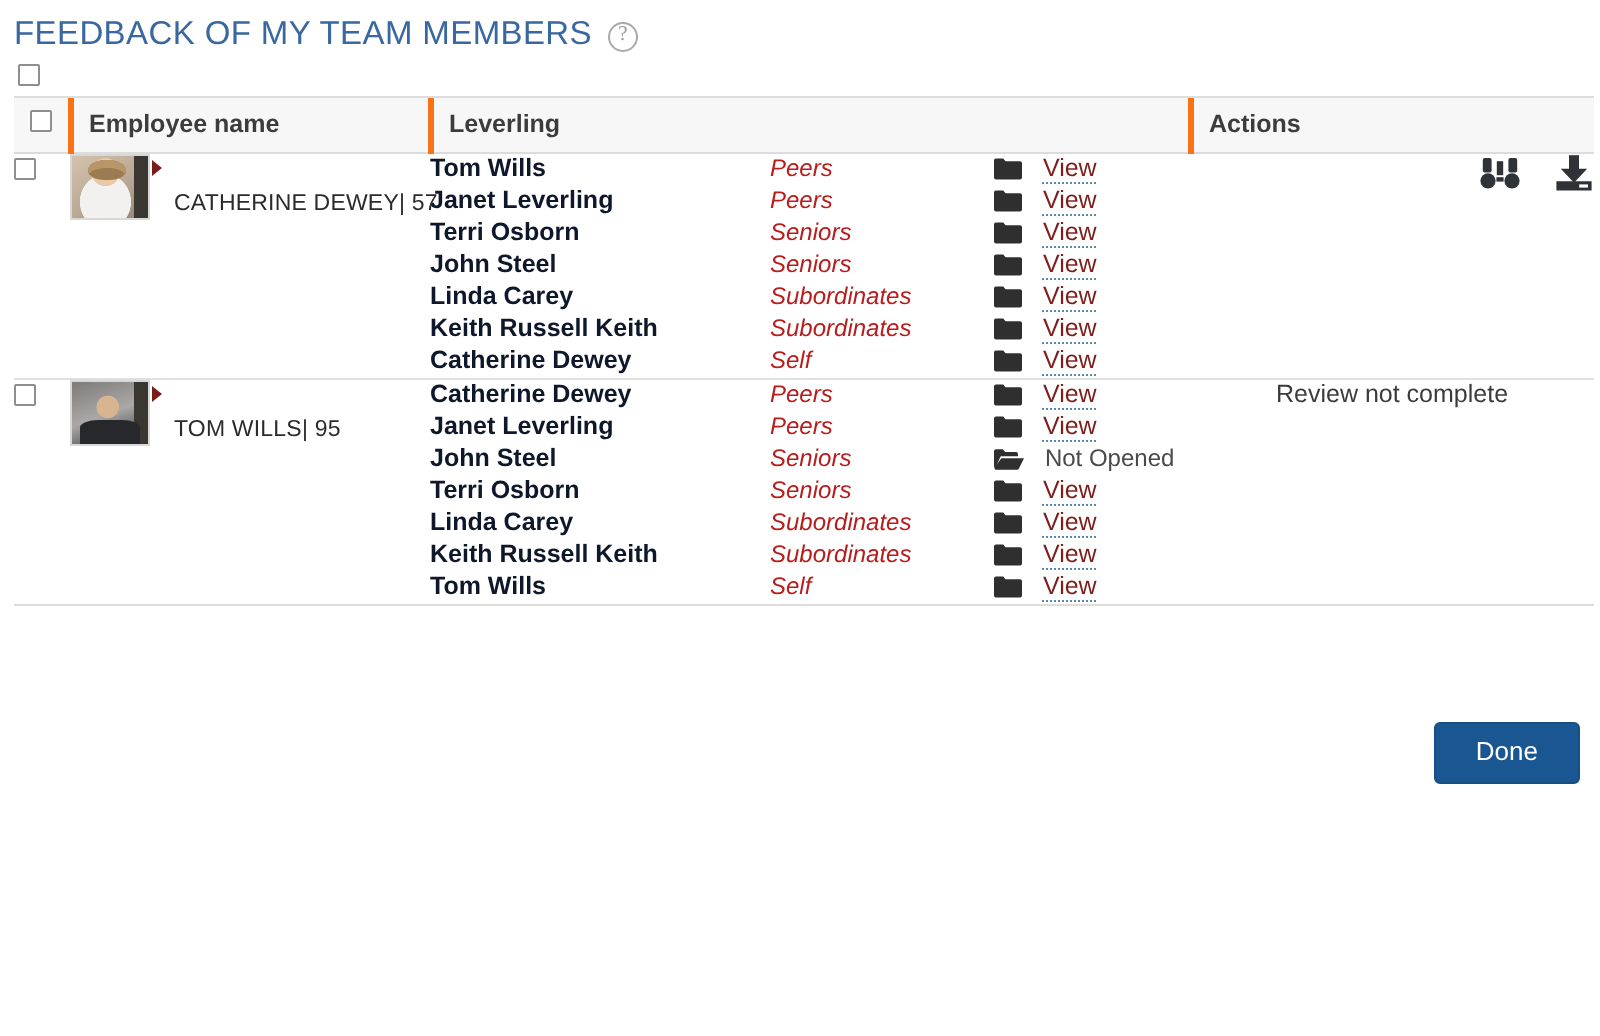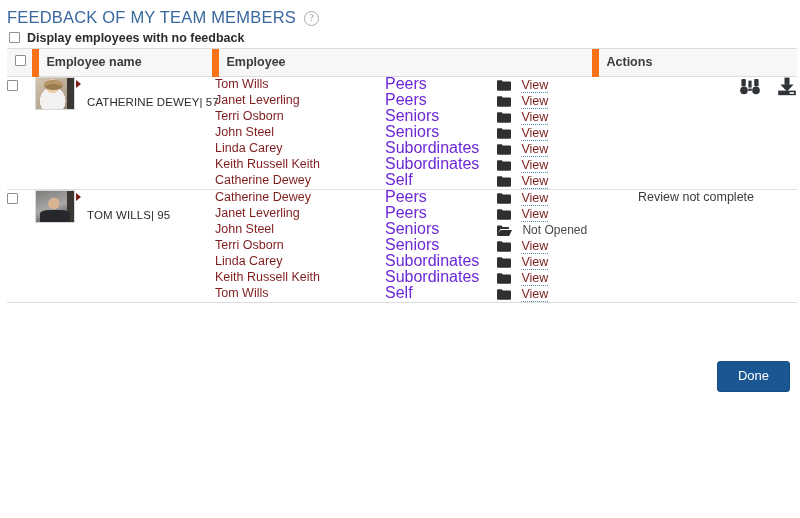--- a/index.html
+++ b/index.html
@@ -85,21 +85,21 @@
     table-layout: fixed;
   }
   table.grid thead th {
     background: #f7f7f7;
     font-size: 12.5px;
     font-weight: bold;
     color: #3c3c3c;
     text-align: left;
     padding: 6px 0 7px 8px;
     border-bottom: 1px solid #dcdcdc;
-    border-right: 7px solid #f97316;
+    border-right: 3px solid #f97316;
     height: 26px;
     vertical-align: middle;
   }
   table.grid thead th.last { border-right: none; }
   col.c-check  { width: 28px; }
   col.c-emp    { width: 180px; }
   col.c-appr   { width: 170px; }
   col.c-rel    { width: 112px; }
   col.c-doc    { width: 98px; }
   col.c-act    { width: 202px; }
@@ -179,28 +179,30 @@
     color: #2b2b2b;
     letter-spacing: .1px;
     align-self: flex-end;
     margin-bottom: 2px;
     white-space: nowrap;
     text-align: right;
   }
 
   .appr-name {
     font-size: 12.5px;
-    color: #7f1d1d;
+    color: #0f172a;
     padding: 7px 0 7px 9px;
     white-space: nowrap;
     line-height: 14px;
+    font-weight: bold;
   }
   .rel-name {
-    font-size: 16px;
-    color: #6d28d9;
+    font-size: 12px;
+    color: #b91c1c;
+    font-style: italic;
     padding: 7px 0 7px 1px;
     white-space: nowrap;
     line-height: 14px;
   }
   .doc-cell {
     padding: 7px 0 7px 6px;
     white-space: nowrap;
     line-height: 14px;
   }
   .folder {
@@ -264,40 +266,39 @@
 
 <div id="app">
 
   <div class="page-header">
     <span class="page-title">FEEDBACK OF MY TEAM MEMBERS</span>
     <span class="help-icon">?</span>
   </div>
 
   <div class="filter-row">
     <input type="checkbox" class="cbx" style="">
-    <span class="filter-label">Display employees with no feedback</span>
   </div>
 
   <div class="tbl-wrap">
     <table class="grid">
       <colgroup>
         <col class="c-check">
           <col class="c-emp">
           <col class="c-appr">
         <col class="c-rel">
           <col class="c-doc">
           <col class="c-act">
       </colgroup>
       <thead>
         <tr>
           <th class="th-check">
             <input type="checkbox" class="cbx" style="">
           </th>
           <th>Employee name</th>
-          <th colspan="3">Employee</th>
+          <th colspan="3">Leverling</th>
           <th class="last">Actions</th>
         </tr>
       </thead>
 
       <tbody class="group">
         <tr>
           <td class="row-check" rowspan="7">
             <input type="checkbox" class="cbx" style="">
           </td>
           <td class="emp-cell" rowspan="7">

